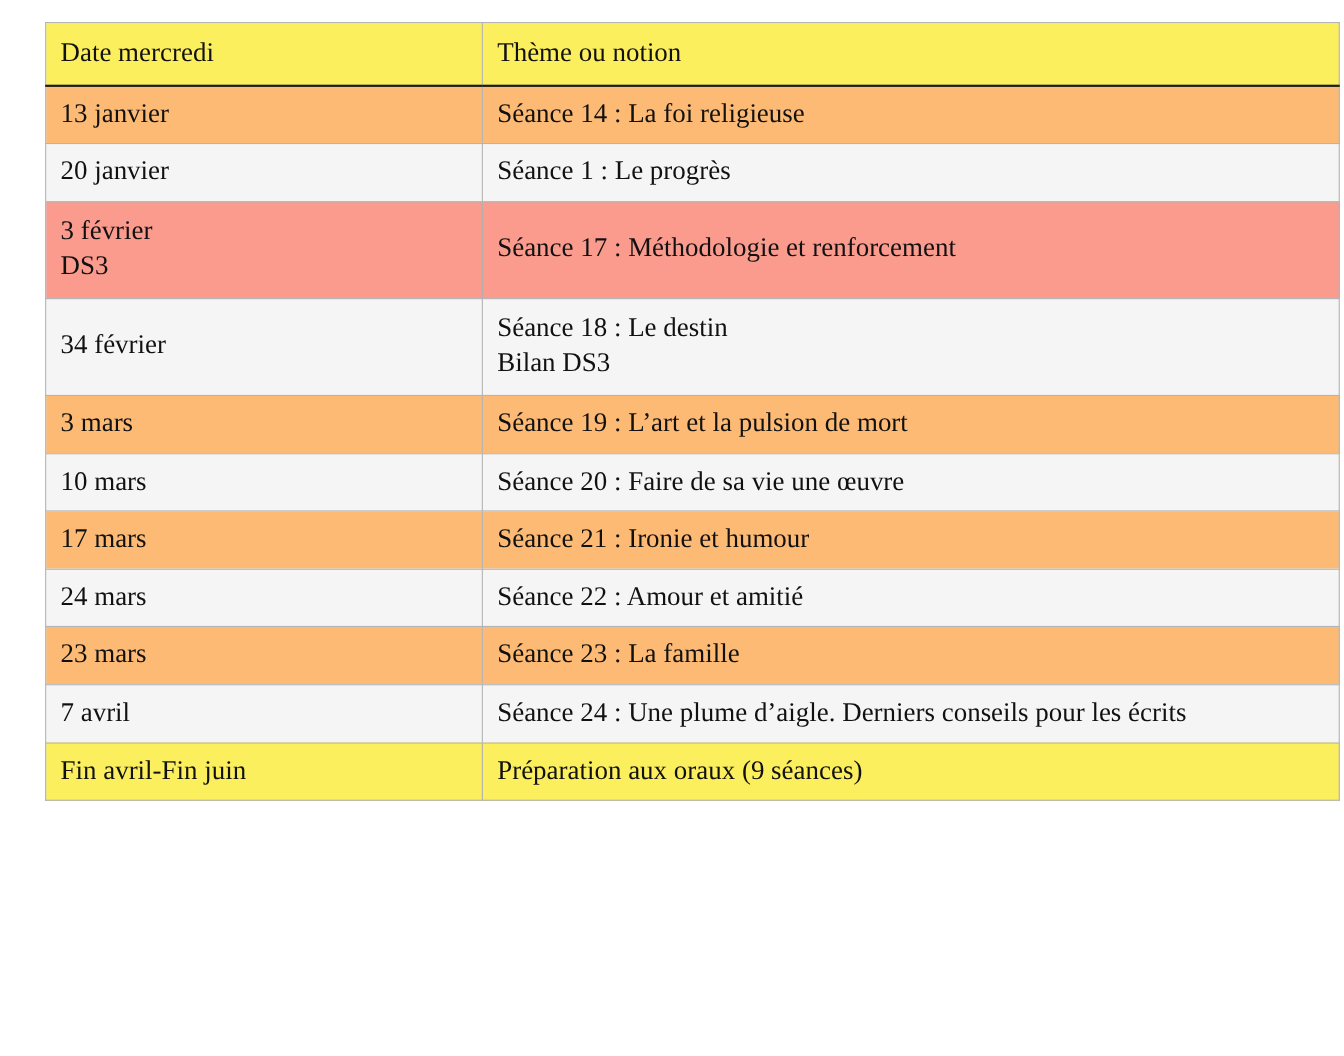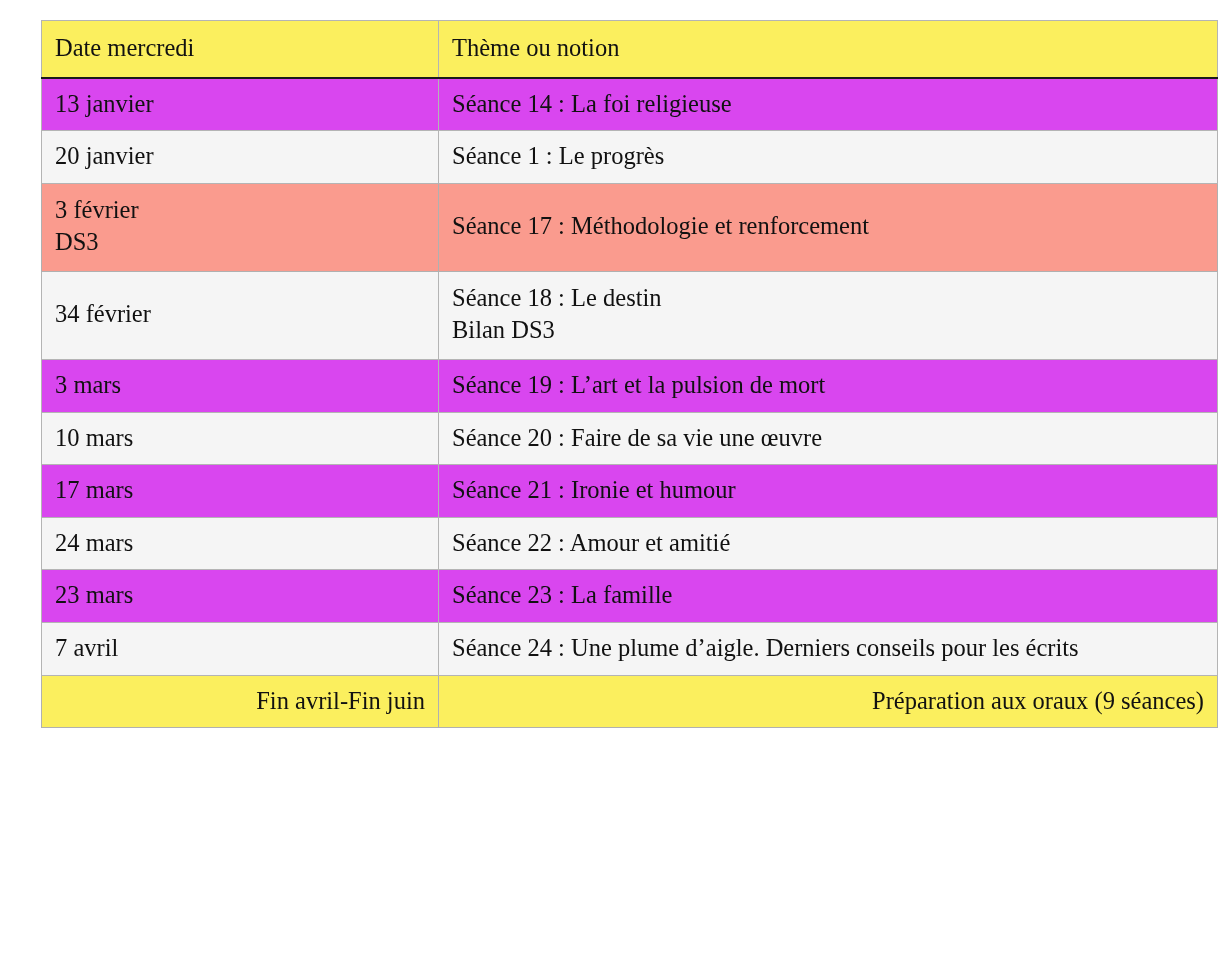--- a/index.html
+++ b/index.html
@@ -49,25 +49,25 @@
 
   
   tr.row-header th {
     background: #fbef5e;
     border-bottom: 2px solid #1a1a1a;
     padding-top: 11px;
     padding-bottom: 12px;
   }
 
   
-  tr.tone-white td   { background: #d946ef; font-family: Liberation Serif, serif; }
+  tr.tone-white td   { background: #fdba74; font-family: Liberation Serif, serif; }
   tr.tone-alt td     { background: #f5f5f5; font-family: Liberation Serif, serif; }
   tr.tone-grey td    { background: #d4d4d4; }
   tr.tone-salmon td  { background: #fa9b8e; }
-  tr.tone-yellow td  { background: #fbef5e; text-align: right; }
+  tr.tone-yellow td  { background: #fbef5e; }
 
   tr.tone-grey td,
   tr.tone-salmon td,
   tr.tone-yellow td {
     border-color: #b0b0b0;
   }
 
   
   tr.twoline td {
     padding-top: 10px;

